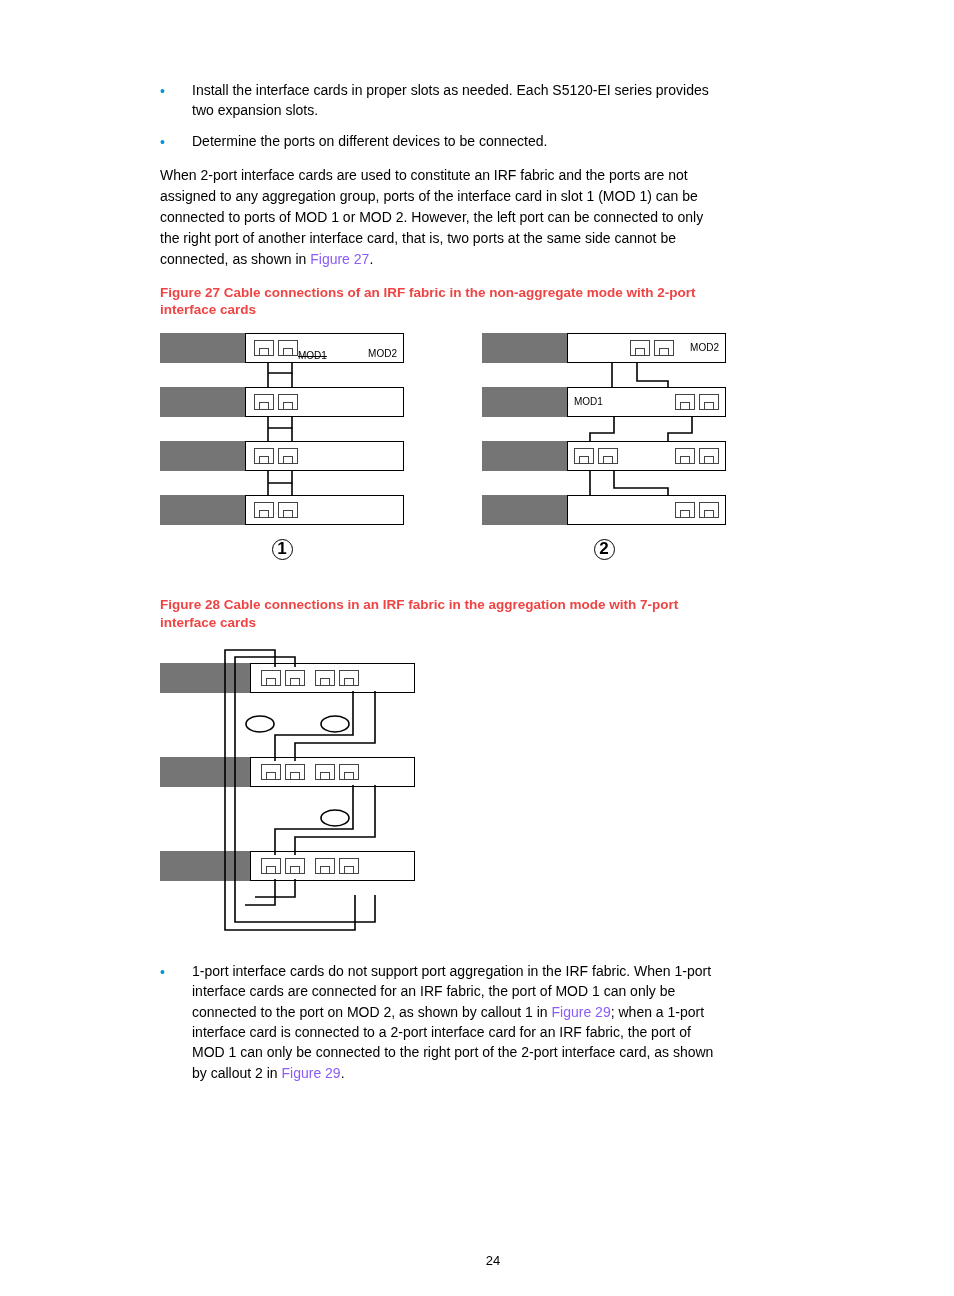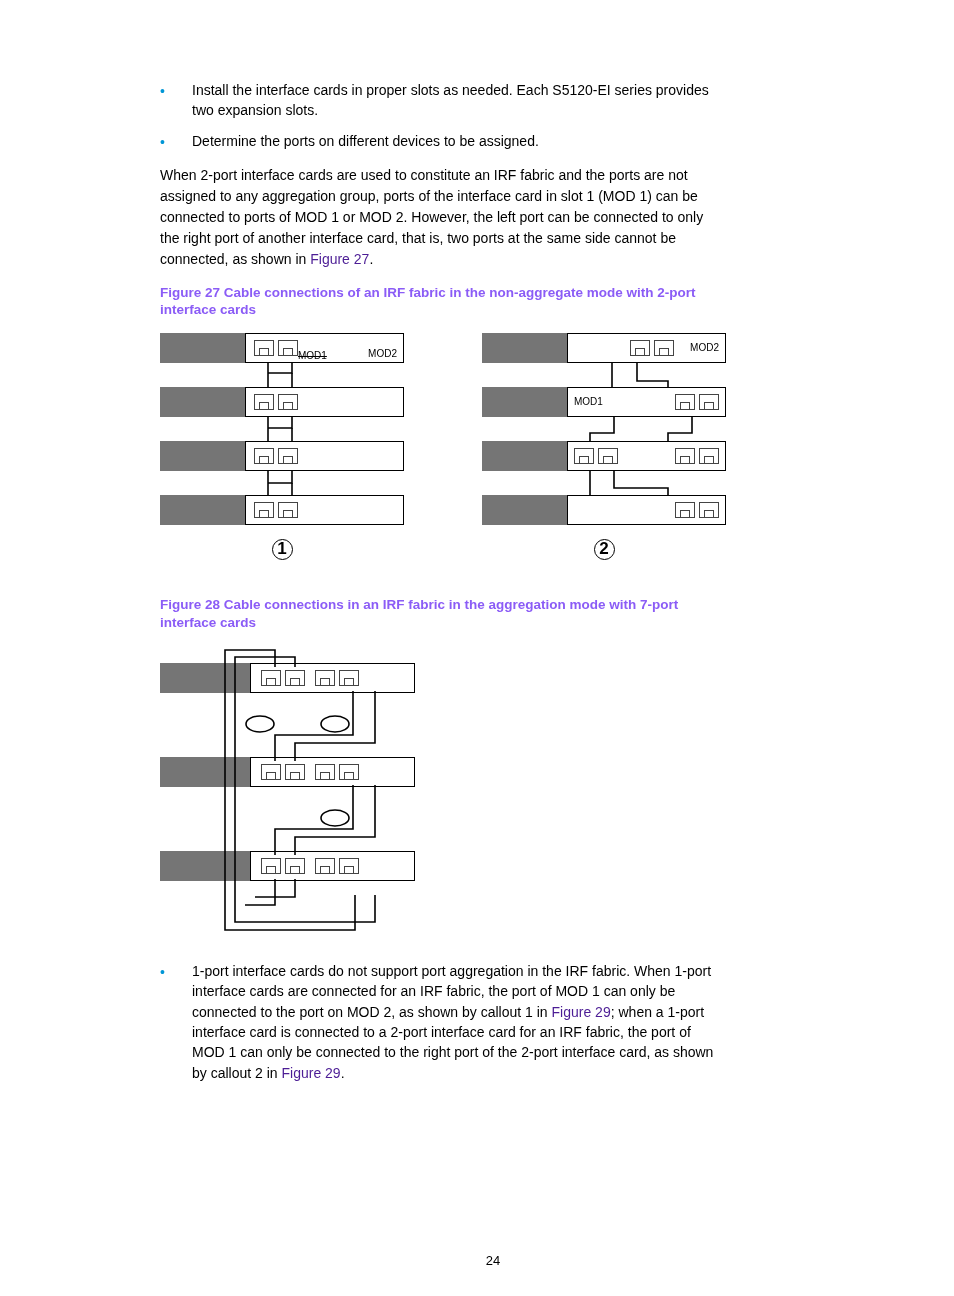--- a/index.html
+++ b/index.html
@@ -34,28 +34,28 @@
     left: 0;
     top: 1px;
     color: #0096d6;
     font-size: 14px;
   }
   p.body-para {
     margin: 0 0 14px 0;
     line-height: 1.5;
   }
   .fig-caption {
-    color: #8b5cf6;
+    color: #ef4444;
     font-weight: bold;
     font-size: 13.5px;
     margin: 8px 0 14px 0;
     line-height: 1.3;
   }
   a.link {
-    color: #4c1d95;
+    color: #8b5cf6;
     text-decoration: none;
   }
   .page-number {
     position: absolute;
     bottom: 28px;
     left: 0;
     width: 954px;
     text-align: center;
     font-size: 13px;
     padding-left: 16px;
@@ -165,21 +165,21 @@
   }
 
 </style>
 </head>
 <body>
 
 <div class="page">
 
   <ul class="bullets">
     <li>Install the interface cards in proper slots as needed. Each S5120-EI series provides two expansion slots.</li>
-    <li>Determine the ports on different devices to be assigned.</li>
+    <li>Determine the ports on different devices to be connected.</li>
   </ul>
 
   <p class="body-para">
     <span>When 2-port interface cards are used to constitute an IRF fabric and the ports are not assigned to any aggregation group, ports of the interface card in slot 1 (MOD 1) can be connected to ports of MOD 1 or MOD 2. However, the left port can be connected to only the right port of another interface card, that is, two ports at the same side cannot be connected, as shown in </span><a href="#" class="link">Figure 27</a><span>.</span>
   </p>
 
   <div class="fig-caption">Figure 27 Cable connections of an IRF fabric in the non-aggregate mode with 2-port interface cards</div>
 
   <div class="fig27-wrap">
 

